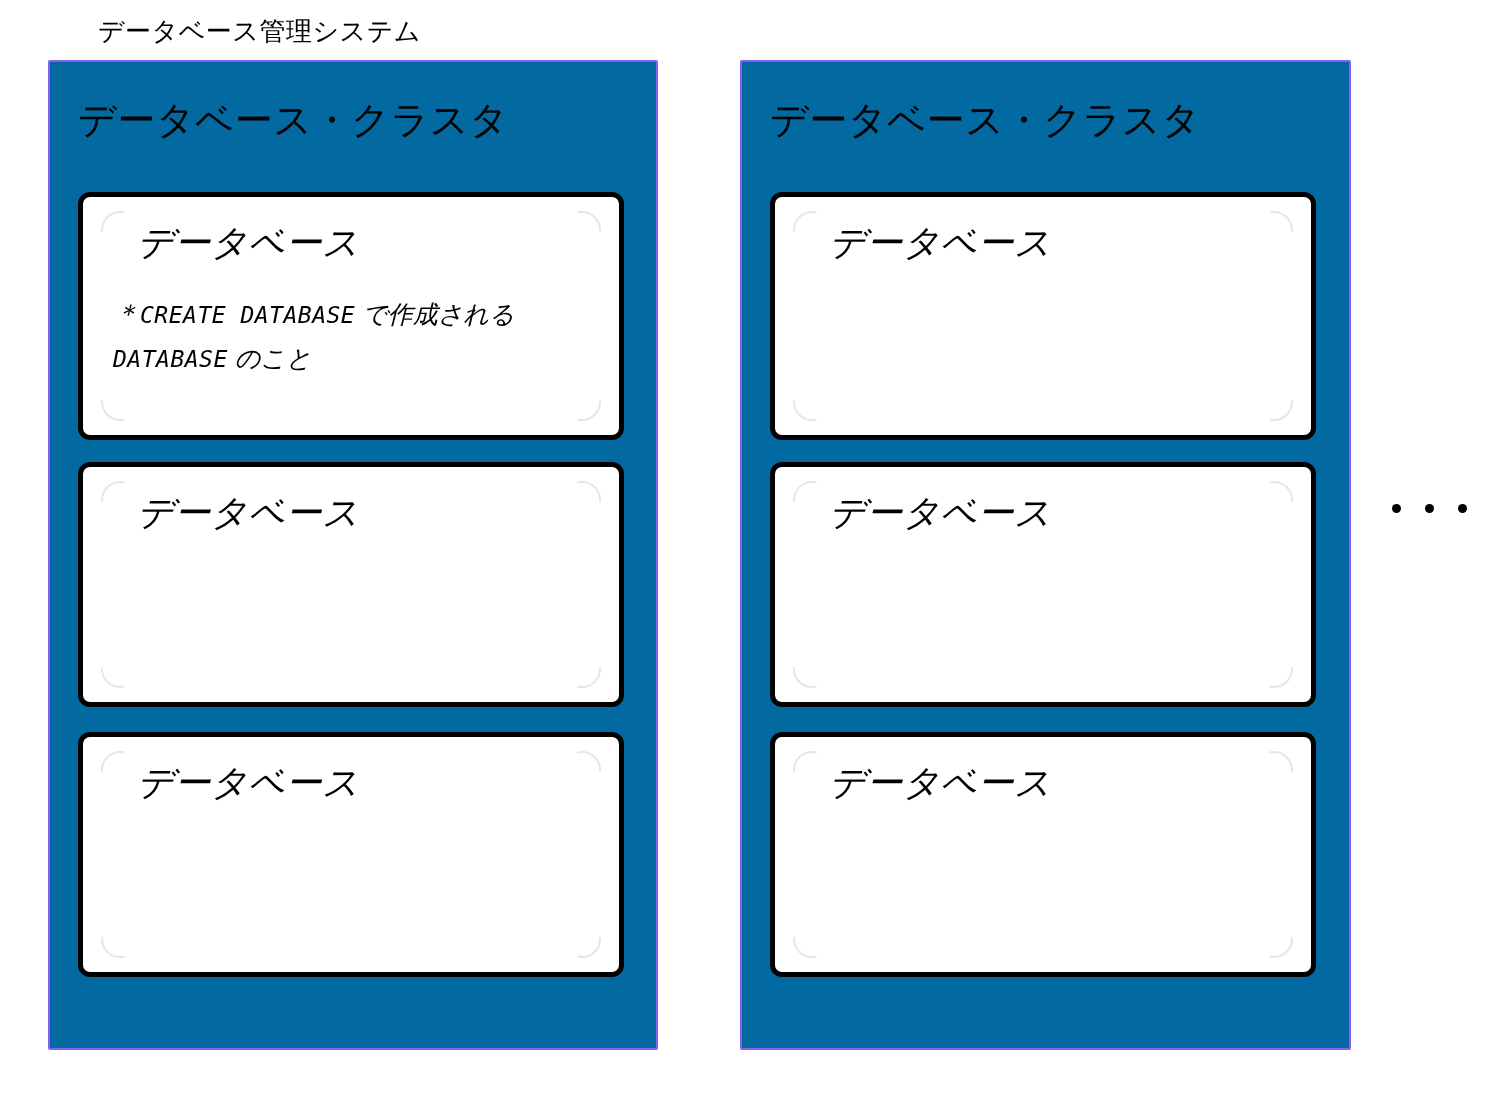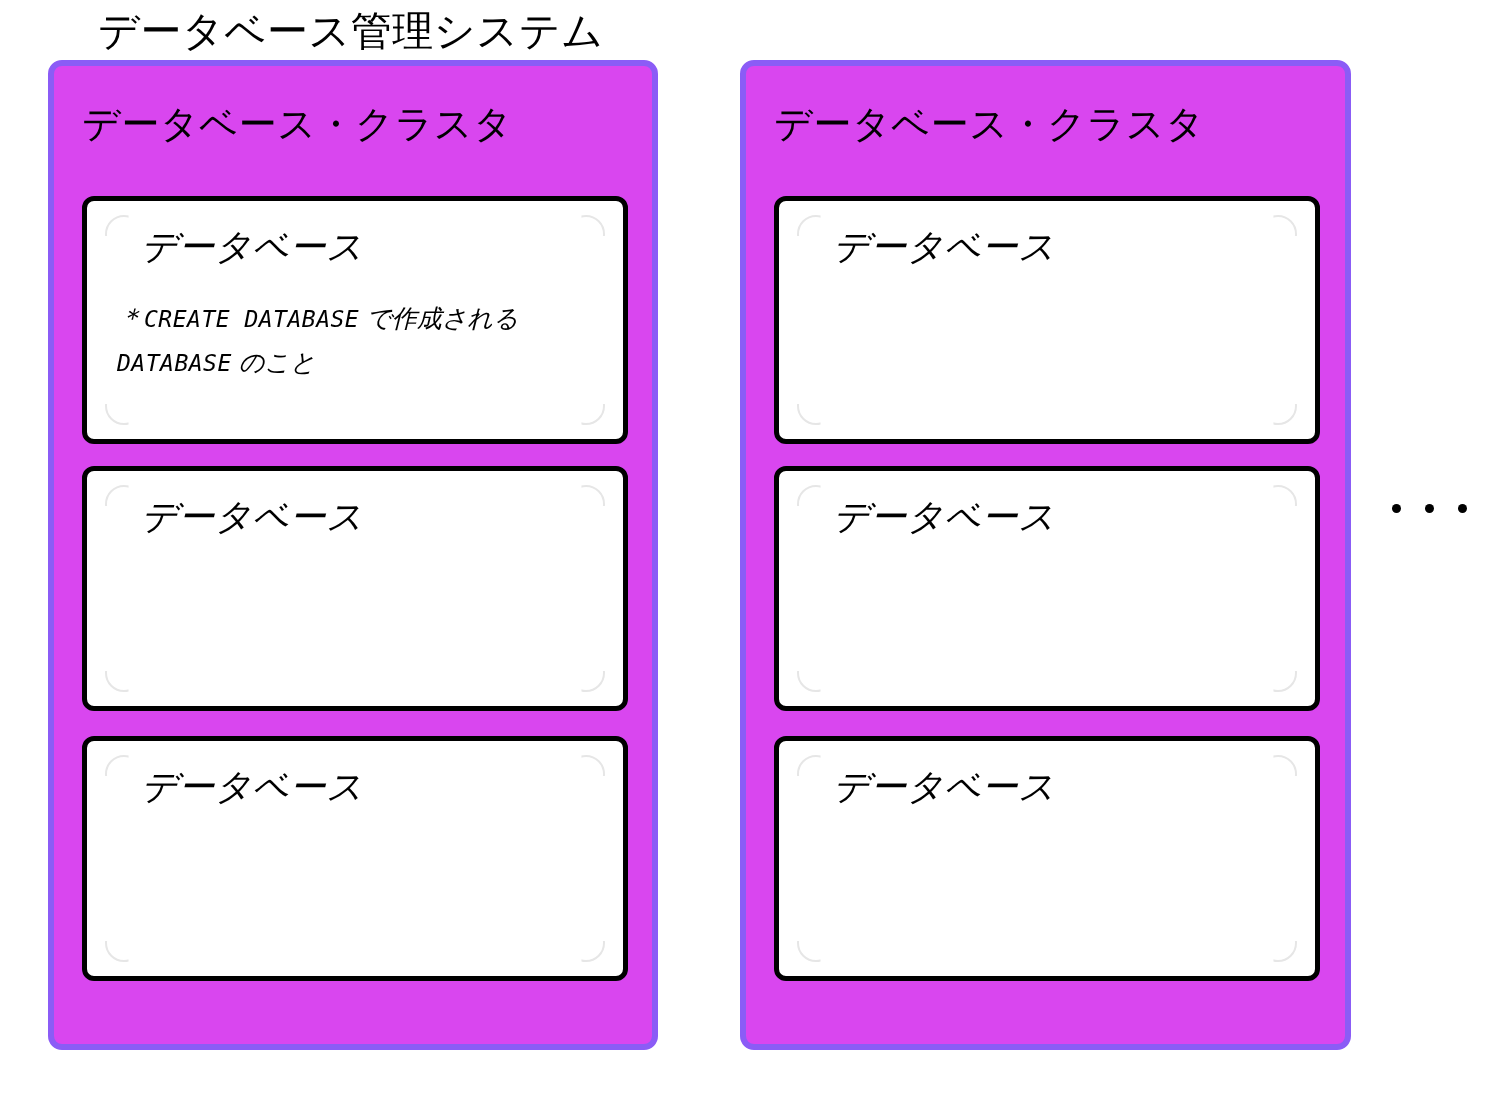--- a/index.html
+++ b/index.html
@@ -21,34 +21,34 @@
     left: 0; top: 0;
     width: 1500px;
     height: 1100px;
   }
 
   
   .diagram-title {
     position: absolute;
     left: 98px;
     top: 8px;
-    font-size: 41px;
+    font-size: 26px;
     line-height: 46px;
     letter-spacing: 0.5px;
     white-space: nowrap;
     color: #000;
   }
 
   
   .cluster {
     position: absolute;
     box-sizing: border-box;
-    border: 6px solid #8b5cf6;
-    border-radius: 14px;
-    background: #d946ef;
+    border: 2px solid #8b5cf6;
+    border-radius: 2px;
+    background: #0369a1;
   }
   #cluster-left  { left: 48px;  top: 60px; width: 610px; height: 990px; }
   #cluster-right { left: 740px; top: 60px; width: 611px; height: 990px; }
 
   .cluster-title {
     position: absolute;
     left: 28px;
     top: 36px;
     font-size: 38px;
     line-height: 44px;

